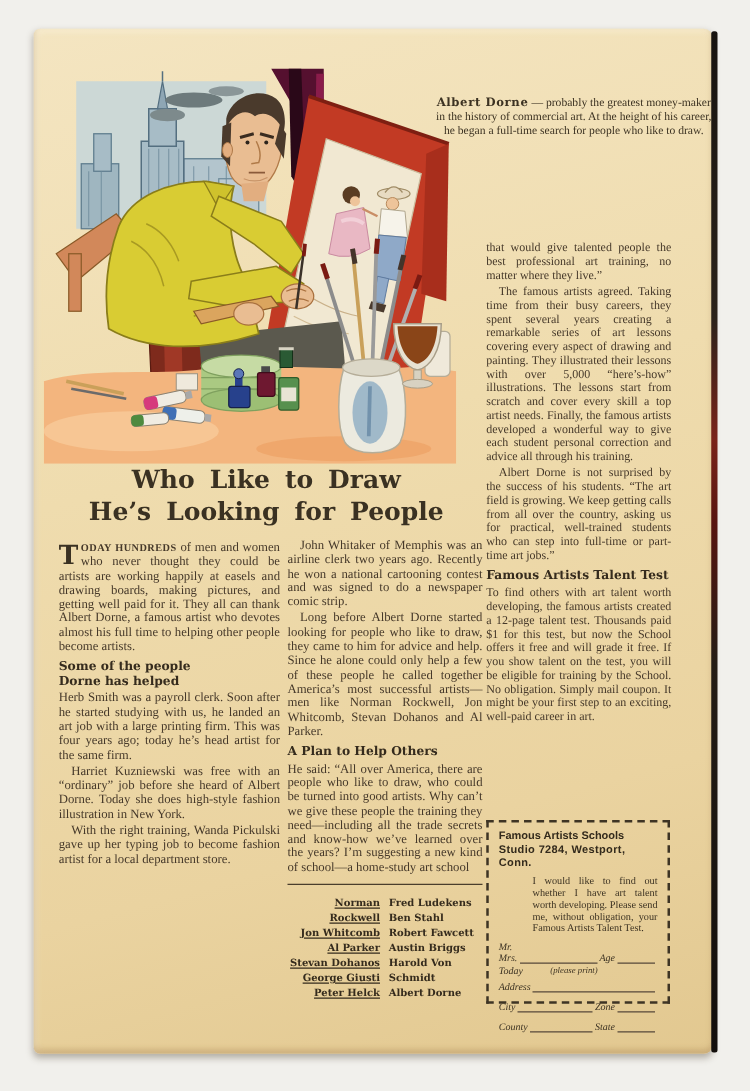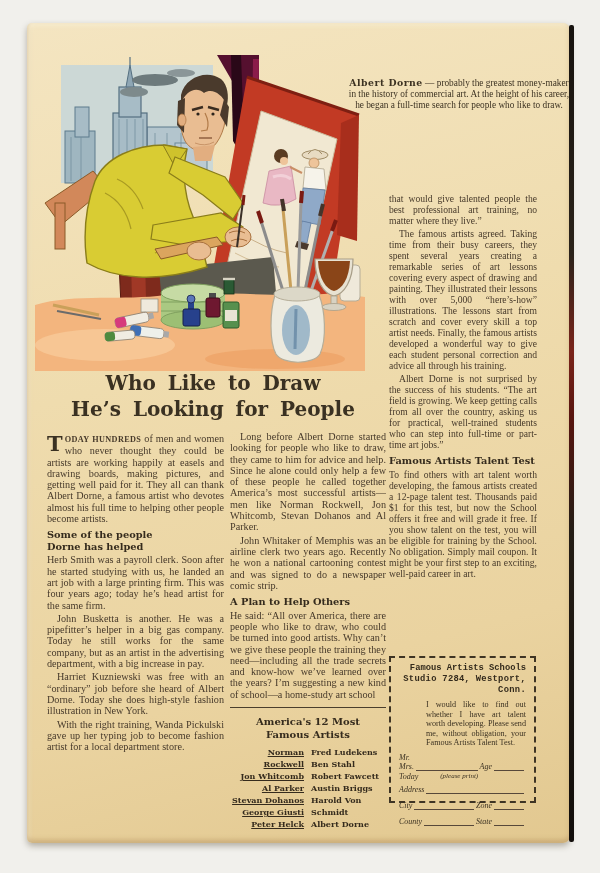--- a/index.html
+++ b/index.html
@@ -53,21 +53,21 @@
     display:flex;justify-content:center;gap:7px;
     font-family:"DejaVu Serif", serif;font-weight:bold;font-size:8px;line-height:12px;color:#352b1d;
   }
   .artists-col1{text-align:right;width:74px;text-decoration:underline;}
   .artists-col2{text-align:left;width:75px;}
   
   .coupon{
     position:absolute;left:362px;top:633px;width:147px;height:147px;
     border:2px dashed #3e3424;padding:5px 8px 4px;box-sizing:border-box;color:#3c3222;
   }
-  .coupon-title{font-family:Liberation Mono, monospace;font-weight:bold;font-size:8.8px;line-height:11px;color:#332a1c;text-align:right;}
+  .coupon-title{font-family:Liberation Sans, sans-serif;font-weight:bold;font-size:8.8px;line-height:11px;color:#332a1c;}
   .coupon-body{font-size:8.2px;line-height:9.6px;text-align:justify;margin-top:4px;margin-left:27px;}
   .coupon-form{font-style:italic;font-size:8px;line-height:9px;margin-top:5px;}
   .frow{display:flex;align-items:flex-end;margin-top:4.5px;}
   .frow.tight{margin-top:0.5px;}
   .fline{flex:1;border-bottom:1px solid #57483a;height:7px;margin:0 2px;}
   .fline.short{flex:0 0 30px;}
   .please{font-size:7px;margin-left:22px;}
   .accred{font-size:7.4px;line-height:8.8px;text-align:center;margin-top:6px;}
   
   .illustration{position:absolute;left:8px;top:30px;width:330px;height:318px;}
@@ -252,35 +252,30 @@
       <span style="display:block">He’s Looking for People</span>
     </div>
 
     <div class="col-left body-text">
       <p><span class="dropcap">T</span><span class="sc">ODAY HUNDREDS</span><span> of men and women who never thought they could be artists are working happily at easels and drawing boards, making pictures, and getting well paid for it. They all can thank Albert Dorne, a famous artist who devotes almost his full time to helping other people become artists.</span></p>
       <div class="subhead">
         <span style="display:block">Some of the people</span>
         <span style="display:block">Dorne has helped</span>
       </div>
       <p>Herb Smith was a payroll clerk. Soon after he started studying with us, he landed an art job with a large printing firm. This was four years ago; today he’s head artist for the same firm.</p>
-      <p class="indent">John Busketta is another. He was a pipefitter’s helper in a big gas company. Today he still works for the same company, but as an artist in the advertising department, with a big increase in pay.</p>
       <p class="indent">Harriet Kuzniewski was free with an “ordinary” job before she heard of Albert Dorne. Today she does high-style fashion illustration in New York.</p>
       <p class="indent">With the right training, Wanda Pickulski gave up her typing job to become fashion artist for a local department store.</p>
     </div>
 
     <div class="col-mid body-text">
+      <p class="indent">John Whitaker of Memphis was an airline clerk two years ago. Recently he won a national cartooning contest and was signed to do a newspaper comic strip.</p>
       <p class="indent">Long before Albert Dorne started looking for people who like to draw, they came to him for advice and help. Since he alone could only help a few of these people he called together America’s most successful artists—men like Norman Rockwell, Jon Whitcomb, Stevan Dohanos and Al Parker.</p>
-      <p class="indent">John Whitaker of Memphis was an airline clerk two years ago. Recently he won a national cartooning contest and was signed to do a newspaper comic strip.</p>
       <div class="subhead">A Plan to Help Others</div>
       <p>He said: “All over America, there are people who like to draw, who could be turned into good artists. Why can’t we give these people the training they need—including all the trade secrets and know-how we’ve learned over the years? I’m suggesting a new kind of school—a home-study art school</p>
       <div class="artists">
-        <div class="artists-heading">
-          <span style="display:block">America's 12 Most</span>
-          <span style="display:block">Famous Artists</span>
-        </div>
         <div class="artists-cols">
           <div class="artists-col1">
             <div>Norman Rockwell</div>
             <div>Jon Whitcomb</div>
             <div>Al Parker</div>
             <div>Stevan Dohanos</div>
             <div>George Giusti</div>
             <div>Peter Helck</div>
           </div>
           <div class="artists-col2">

